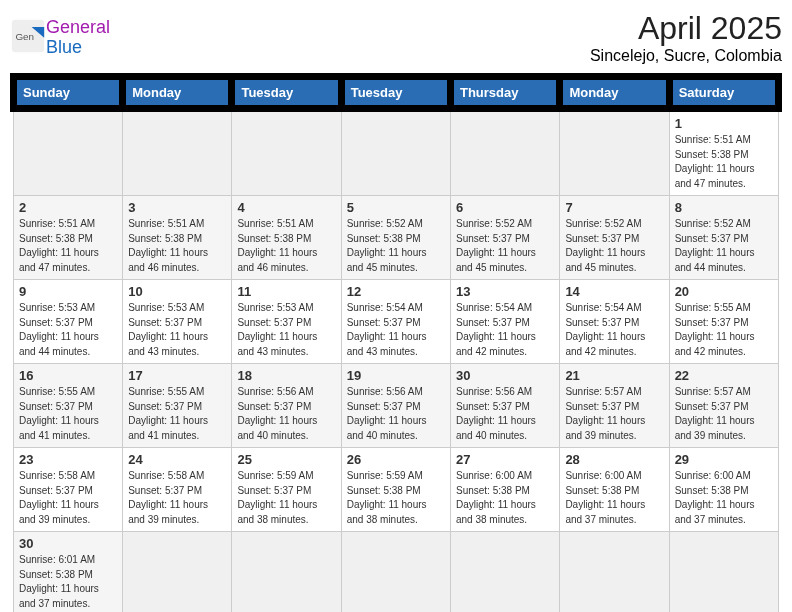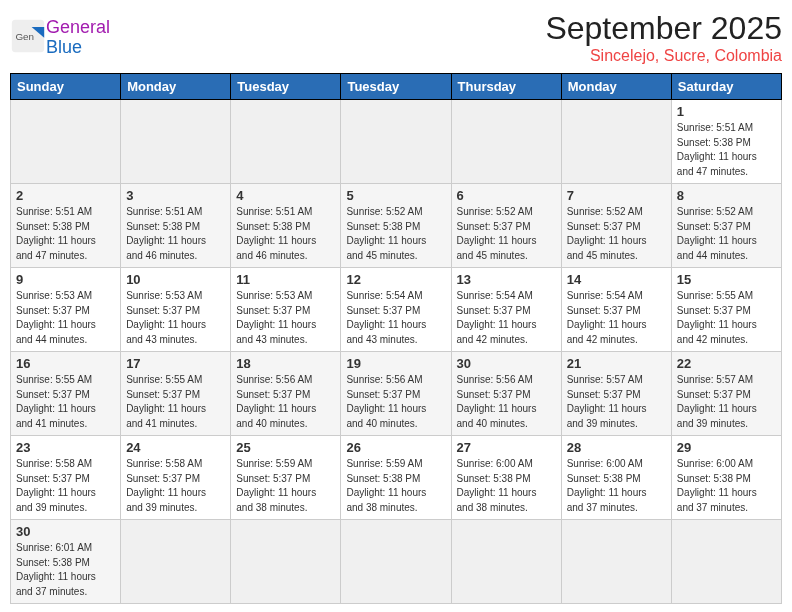--- a/index.html
+++ b/index.html
@@ -35,35 +35,35 @@
     .title-area {
       text-align: right;
     }
     .month-title {
       font-size: 32px;
       font-weight: normal;
       color: #222;
     }
     .subtitle {
       font-size: 16px;
-      color: #ef4444;
+      color: #000000;
     }
     .calendar {
       width: 100%;
       border-collapse: collapse;
       border: 1px solid #ccc;
     }
     .calendar th {
       background: #2a6db5;
       color: #fff;
       text-align: left;
       padding: 5px 6px;
       font-size: 13px;
       font-weight: bold;
-      border: 1px solid #000000;
+      border: 7px solid #000000;
     }
     .calendar td {
       vertical-align: top;
       border: 1px solid #ccc;
       padding: 4px 5px;
       font-size: 10.5px;
       color: #333;
       width: 110px;
       min-height: 70px;
     }
@@ -96,21 +96,21 @@
       <rect x="2" y="2" width="36" height="36" rx="4" fill="#eee"></rect>
       <text x="6" y="24" font-size="11" fill="#555" font-family="Arial">Gen</text>
       <polygon points="24,10 38,10 38,22" fill="#1a6bbf"></polygon>
     </svg>
     <div class="logo-text">
       <span class="general">General</span><br>
       <span class="blue">Blue</span>
     </div>
   </div>
   <div class="title-area">
-    <div class="month-title">September 2025</div>
+    <div class="month-title">April 2025</div>
     <div class="subtitle">Sincelejo, Sucre, Colombia</div>
   </div>
 </div>
 
 <table class="calendar">
   <thead>
     <tr>
     <th>Sunday</th>
         <th>Monday</th>
         <th>Tuesday</th>
@@ -224,21 +224,21 @@
 and 42 minutes.</div>
         </td>
         <td>
           <span class="day-number">14</span>
           <div class="day-info" style="white-space: pre-line;">Sunrise: 5:54 AM
 Sunset: 5:37 PM
 Daylight: 11 hours
 and 42 minutes.</div>
         </td>
         <td>
-          <span class="day-number">15</span>
+          <span class="day-number">20</span>
           <div class="day-info" style="white-space: pre-line;">Sunrise: 5:55 AM
 Sunset: 5:37 PM
 Daylight: 11 hours
 and 42 minutes.</div>
         </td>
       </tr>
       <tr>
         <td>
           <span class="day-number">16</span>
           <div class="day-info" style="white-space: pre-line;">Sunrise: 5:55 AM

